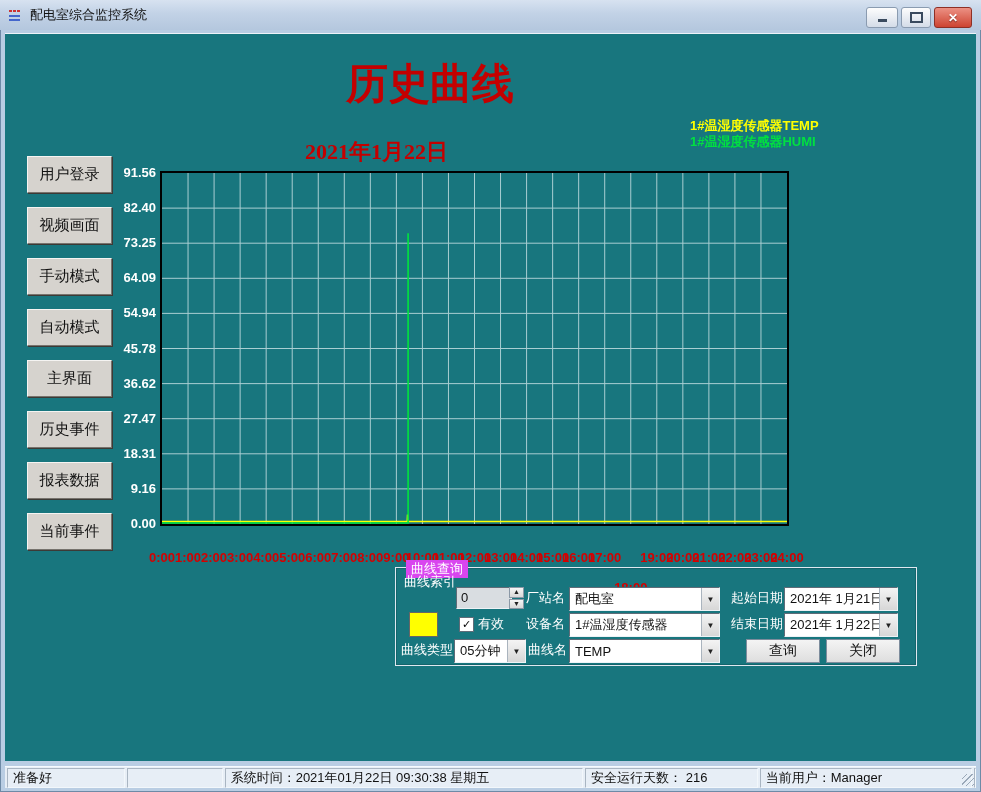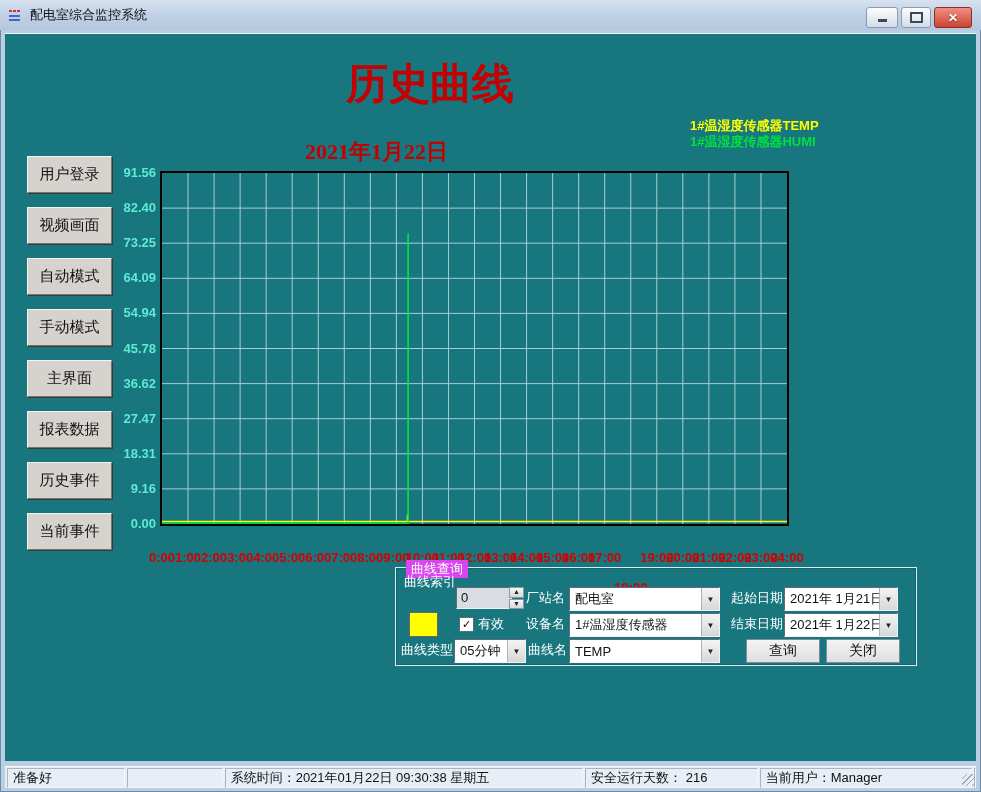--- a/index.html
+++ b/index.html
@@ -29,21 +29,21 @@
   .legend{position:absolute;left:685px;top:84px;font-size:13px;font-weight:bold;line-height:16px;}
   
   .sidebar{position:absolute;left:22px;top:122px;display:flex;flex-direction:column;gap:14px;}
   .side-btn{width:83px;height:35px;background:#d6d3ce;color:#111;font-size:15px;
             display:flex;align-items:center;justify-content:center;cursor:pointer;
             border:1px solid;border-color:#f5f4f2 #77736d #77736d #f5f4f2;
             box-shadow:1px 1px 0 #3c3a36;}
   
   .chart{position:absolute;left:155px;top:137px;width:625px;height:351px;border:2px solid #000;}
   .chart svg{display:block;}
-  .y-label{position:absolute;width:50px;text-align:right;font-size:13px;font-weight:bold;color:#5eead4;}
+  .y-label{position:absolute;width:50px;text-align:right;font-size:13px;font-weight:bold;color:#ffffff;}
   .x-label{position:absolute;width:40px;text-align:center;font-size:13px;font-weight:bold;color:#d40000;top:516px;}
   
   .query-panel{position:absolute;left:390px;top:533px;width:520px;height:97px;
                border:1px solid #dfe8f0;box-shadow:inset 0 0 0 1px rgba(0,0,0,.15);}
   .qp-title{position:absolute;left:10px;top:-8px;background:#d946ef;padding:0 5px;
             color:#fff;font-size:13px;}
   .qp-label{position:absolute;height:22px;line-height:22px;color:#fff;font-size:13px;}
   .edit{position:absolute;height:20px;background:#d9dde1;border:1px solid;
         border-color:#5f6c78 #eef2f6 #eef2f6 #5f6c78;font-size:13px;color:#111;
         padding:0 4px;line-height:20px;}
@@ -104,25 +104,25 @@
     <div class="page-date">2021年1月22日</div>
 
     <div class="legend" id="legend">
         <div style="color: rgb(255, 255, 0);">1#温湿度传感器TEMP</div>
         <div style="color: rgb(0, 224, 64);">1#温湿度传感器HUMI</div>
       </div>
 
     <div class="sidebar" id="sidebar">
         <div class="side-btn">用户登录</div>
         <div class="side-btn">视频画面</div>
+        <div class="side-btn">手动模式</div>
         <div class="side-btn">自动模式</div>
-        <div class="side-btn">手动模式</div>
         <div class="side-btn">主界面</div>
+        <div class="side-btn">历史事件</div>
         <div class="side-btn">报表数据</div>
-        <div class="side-btn">历史事件</div>
         <div class="side-btn">当前事件</div>
       </div>
 
     <div class="chart">
       <svg id="chart-svg" width="625" height="351">
           <line x1="26.041666666666664" y1="0" x2="26.041666666666664" y2="351" stroke="#a9ced2" stroke-width="1"></line>
           <line x1="52.08333333333333" y1="0" x2="52.08333333333333" y2="351" stroke="#a9ced2" stroke-width="1"></line>
           <line x1="78.125" y1="0" x2="78.125" y2="351" stroke="#a9ced2" stroke-width="1"></line>
           <line x1="104.16666666666666" y1="0" x2="104.16666666666666" y2="351" stroke="#a9ced2" stroke-width="1"></line>
           <line x1="130.20833333333334" y1="0" x2="130.20833333333334" y2="351" stroke="#a9ced2" stroke-width="1"></line>

